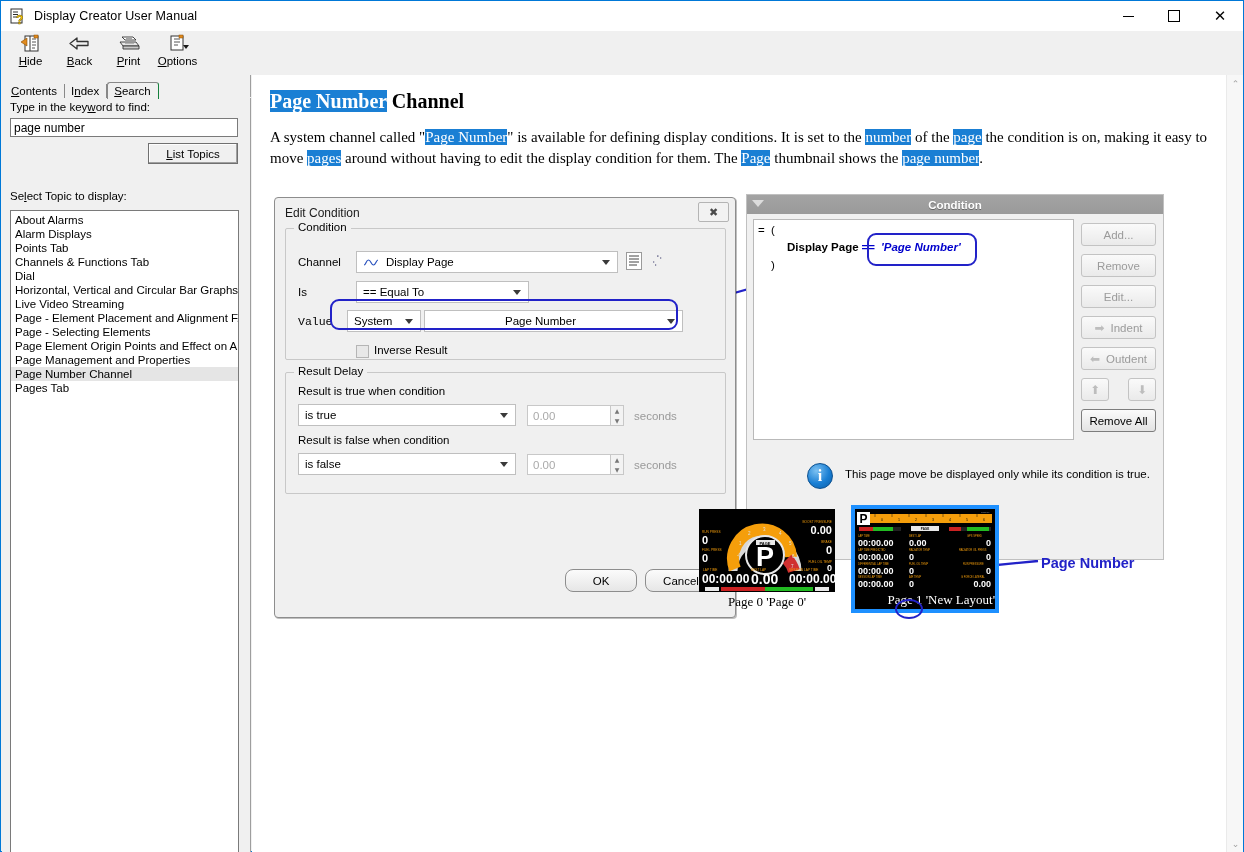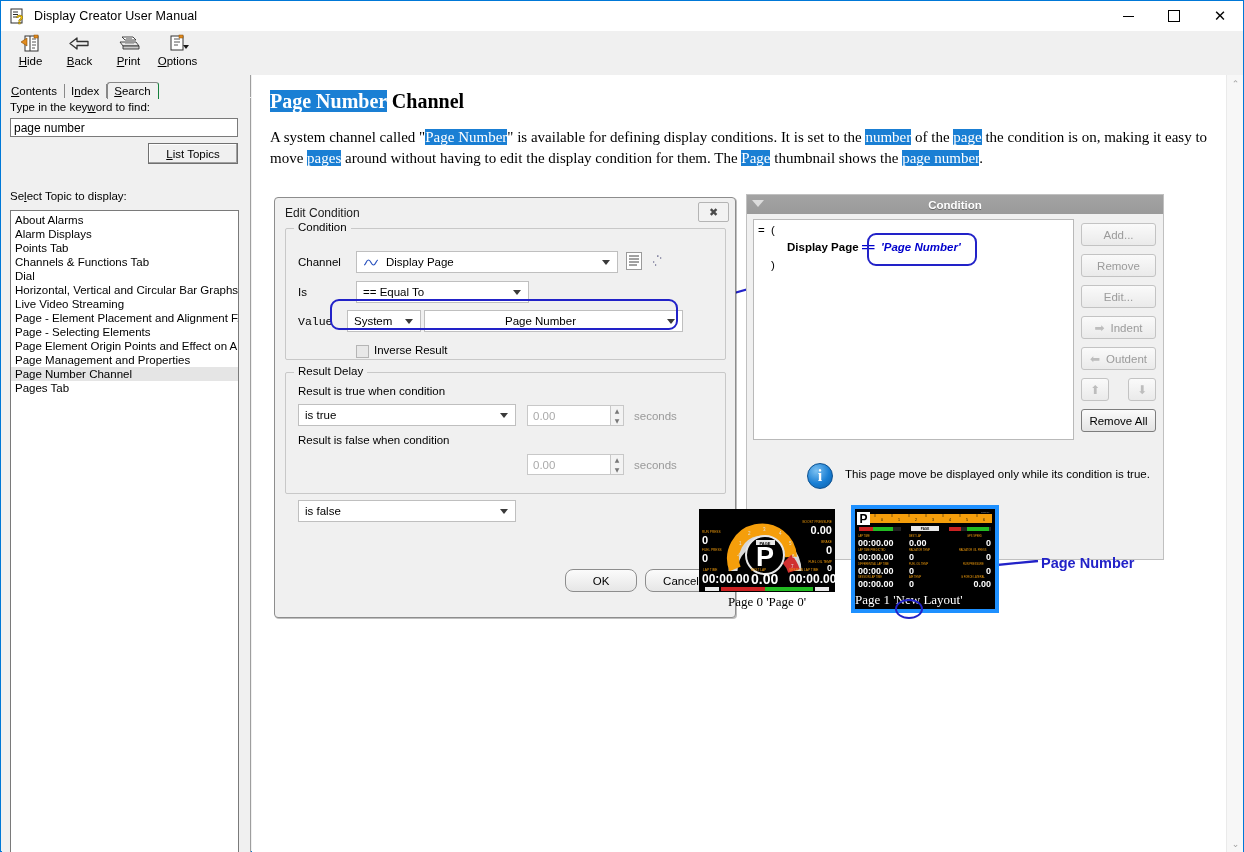--- a/index.html
+++ b/index.html
@@ -267,21 +267,21 @@
     font-family:"Liberation Serif", serif; font-size:13px; text-align:center;
     color:#000; margin-top:2px;
   }
   #thumb0-wrap { left:447px; top:434px; width:136px; }
   #thumb0 { width:136px; height:83px; }
   #thumb1-wrap { left:599px; top:430px; width:148px; }
   #thumb1-frame { border:4px solid #1e90ff; width:148px; height:108px;
     background:#000; position:relative; overflow:hidden; }
   #thumb1 { position:absolute; left:0; top:0; width:140px; height:82px; }
   #thumb1-cap { position:absolute; left:0; bottom:1px; width:140px;
-    text-align:left; font-family:"Liberation Serif", serif; font-size:13px; color:#fff; }
+    text-align:right; font-family:"Liberation Serif", serif; font-size:13px; color:#fff; }
 
   .ann-label {
     position:absolute; font-weight:bold; font-size:14.5px; color:#2222c8;
     font-family:"Liberation Sans", sans-serif; white-space:nowrap;
   }
   #ann-pagenumber { left:789px; top:480px; }
   #circle-marker {
     position:absolute; left:643px; top:524px; width:28px; height:20px;
     border:2px solid #2222c8; border-radius:50%;
   }
@@ -481,21 +481,21 @@
         <div class="txtbox" style="left:241px; top:32px; width:84px;">
           <span>0.00</span>
         </div>
         <div class="spin" style="left:325px; top:32px;">
           <div>▲</div>
           <div>▼</div>
         </div>
         <span class="units" style="left:348px; top:37px;">seconds</span>
 
         <span class="frm-lbl" style="left:12px; top:61px;">Result is false when condition</span>
-        <div class="combo" style="left:12px; top:80px; width:218px;margin-top:47px;">
+        <div class="combo" style="left:12px; top:80px; width:218px;">
           <span>is false</span>
           <span class="caret"></span>
         </div>
         <div class="txtbox" style="left:241px; top:81px; width:84px;">
           <span>0.00</span>
         </div>
         <div class="spin" style="left:325px; top:81px;">
           <div>▲</div>
           <div>▼</div>
         </div>

